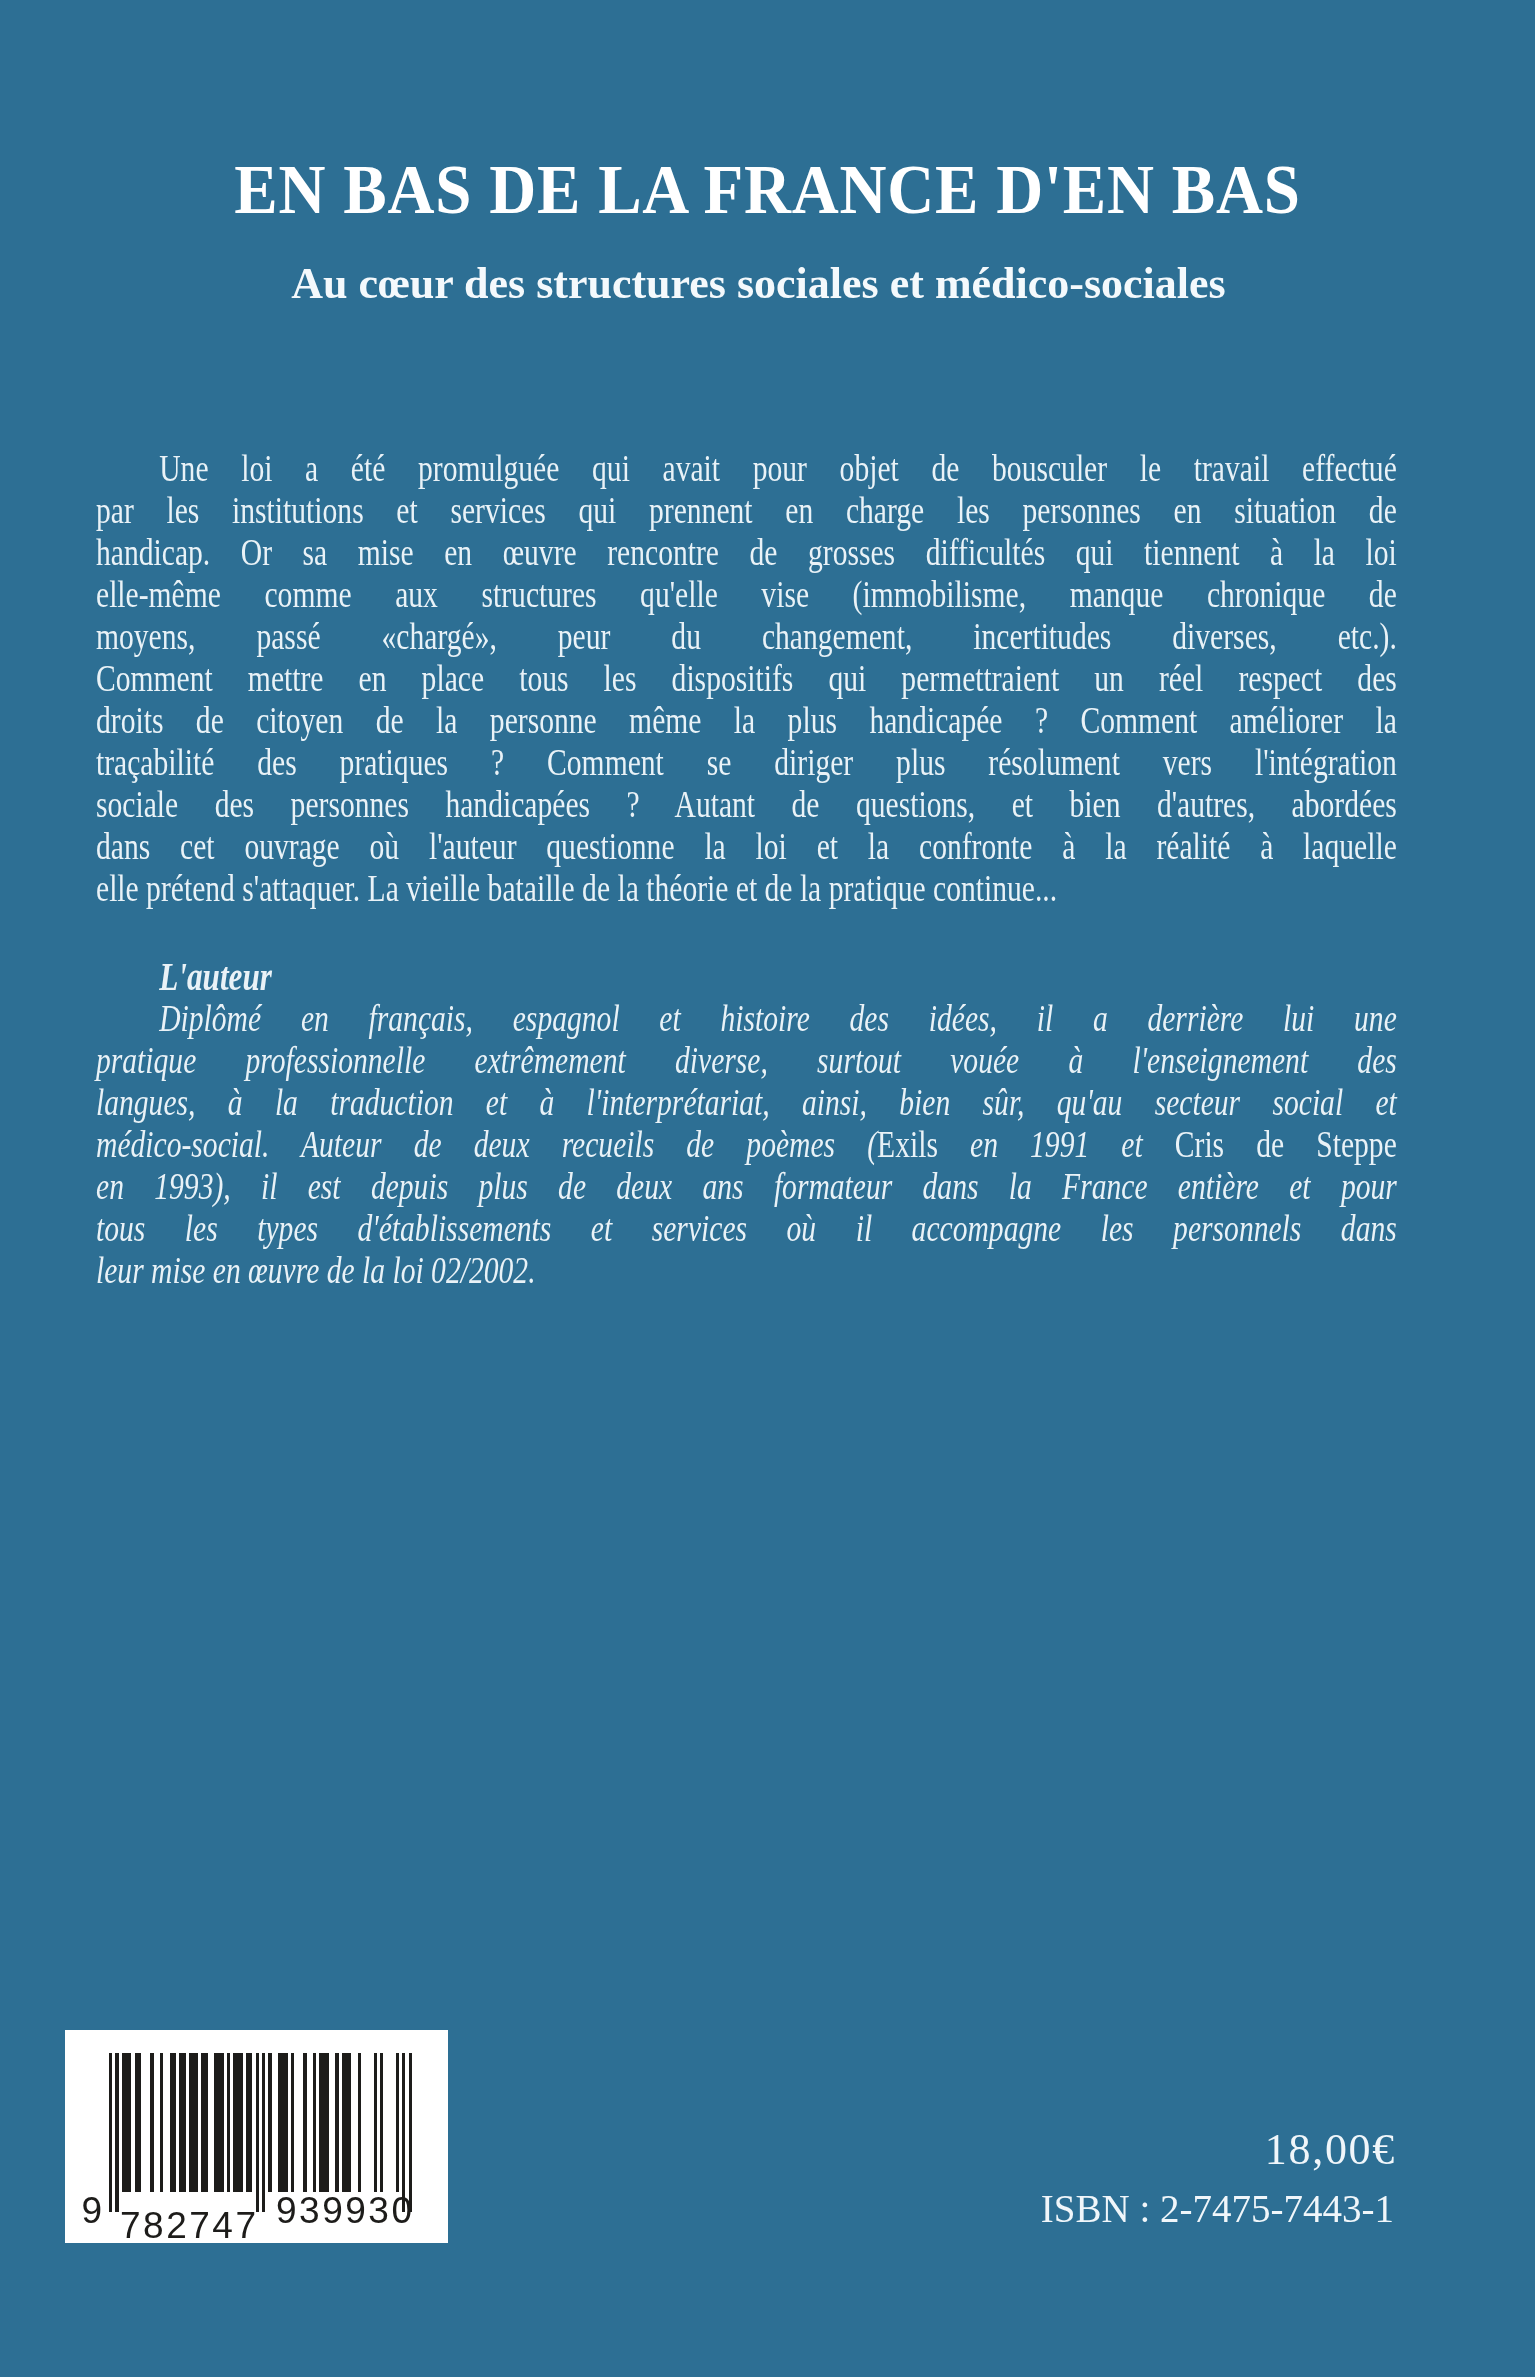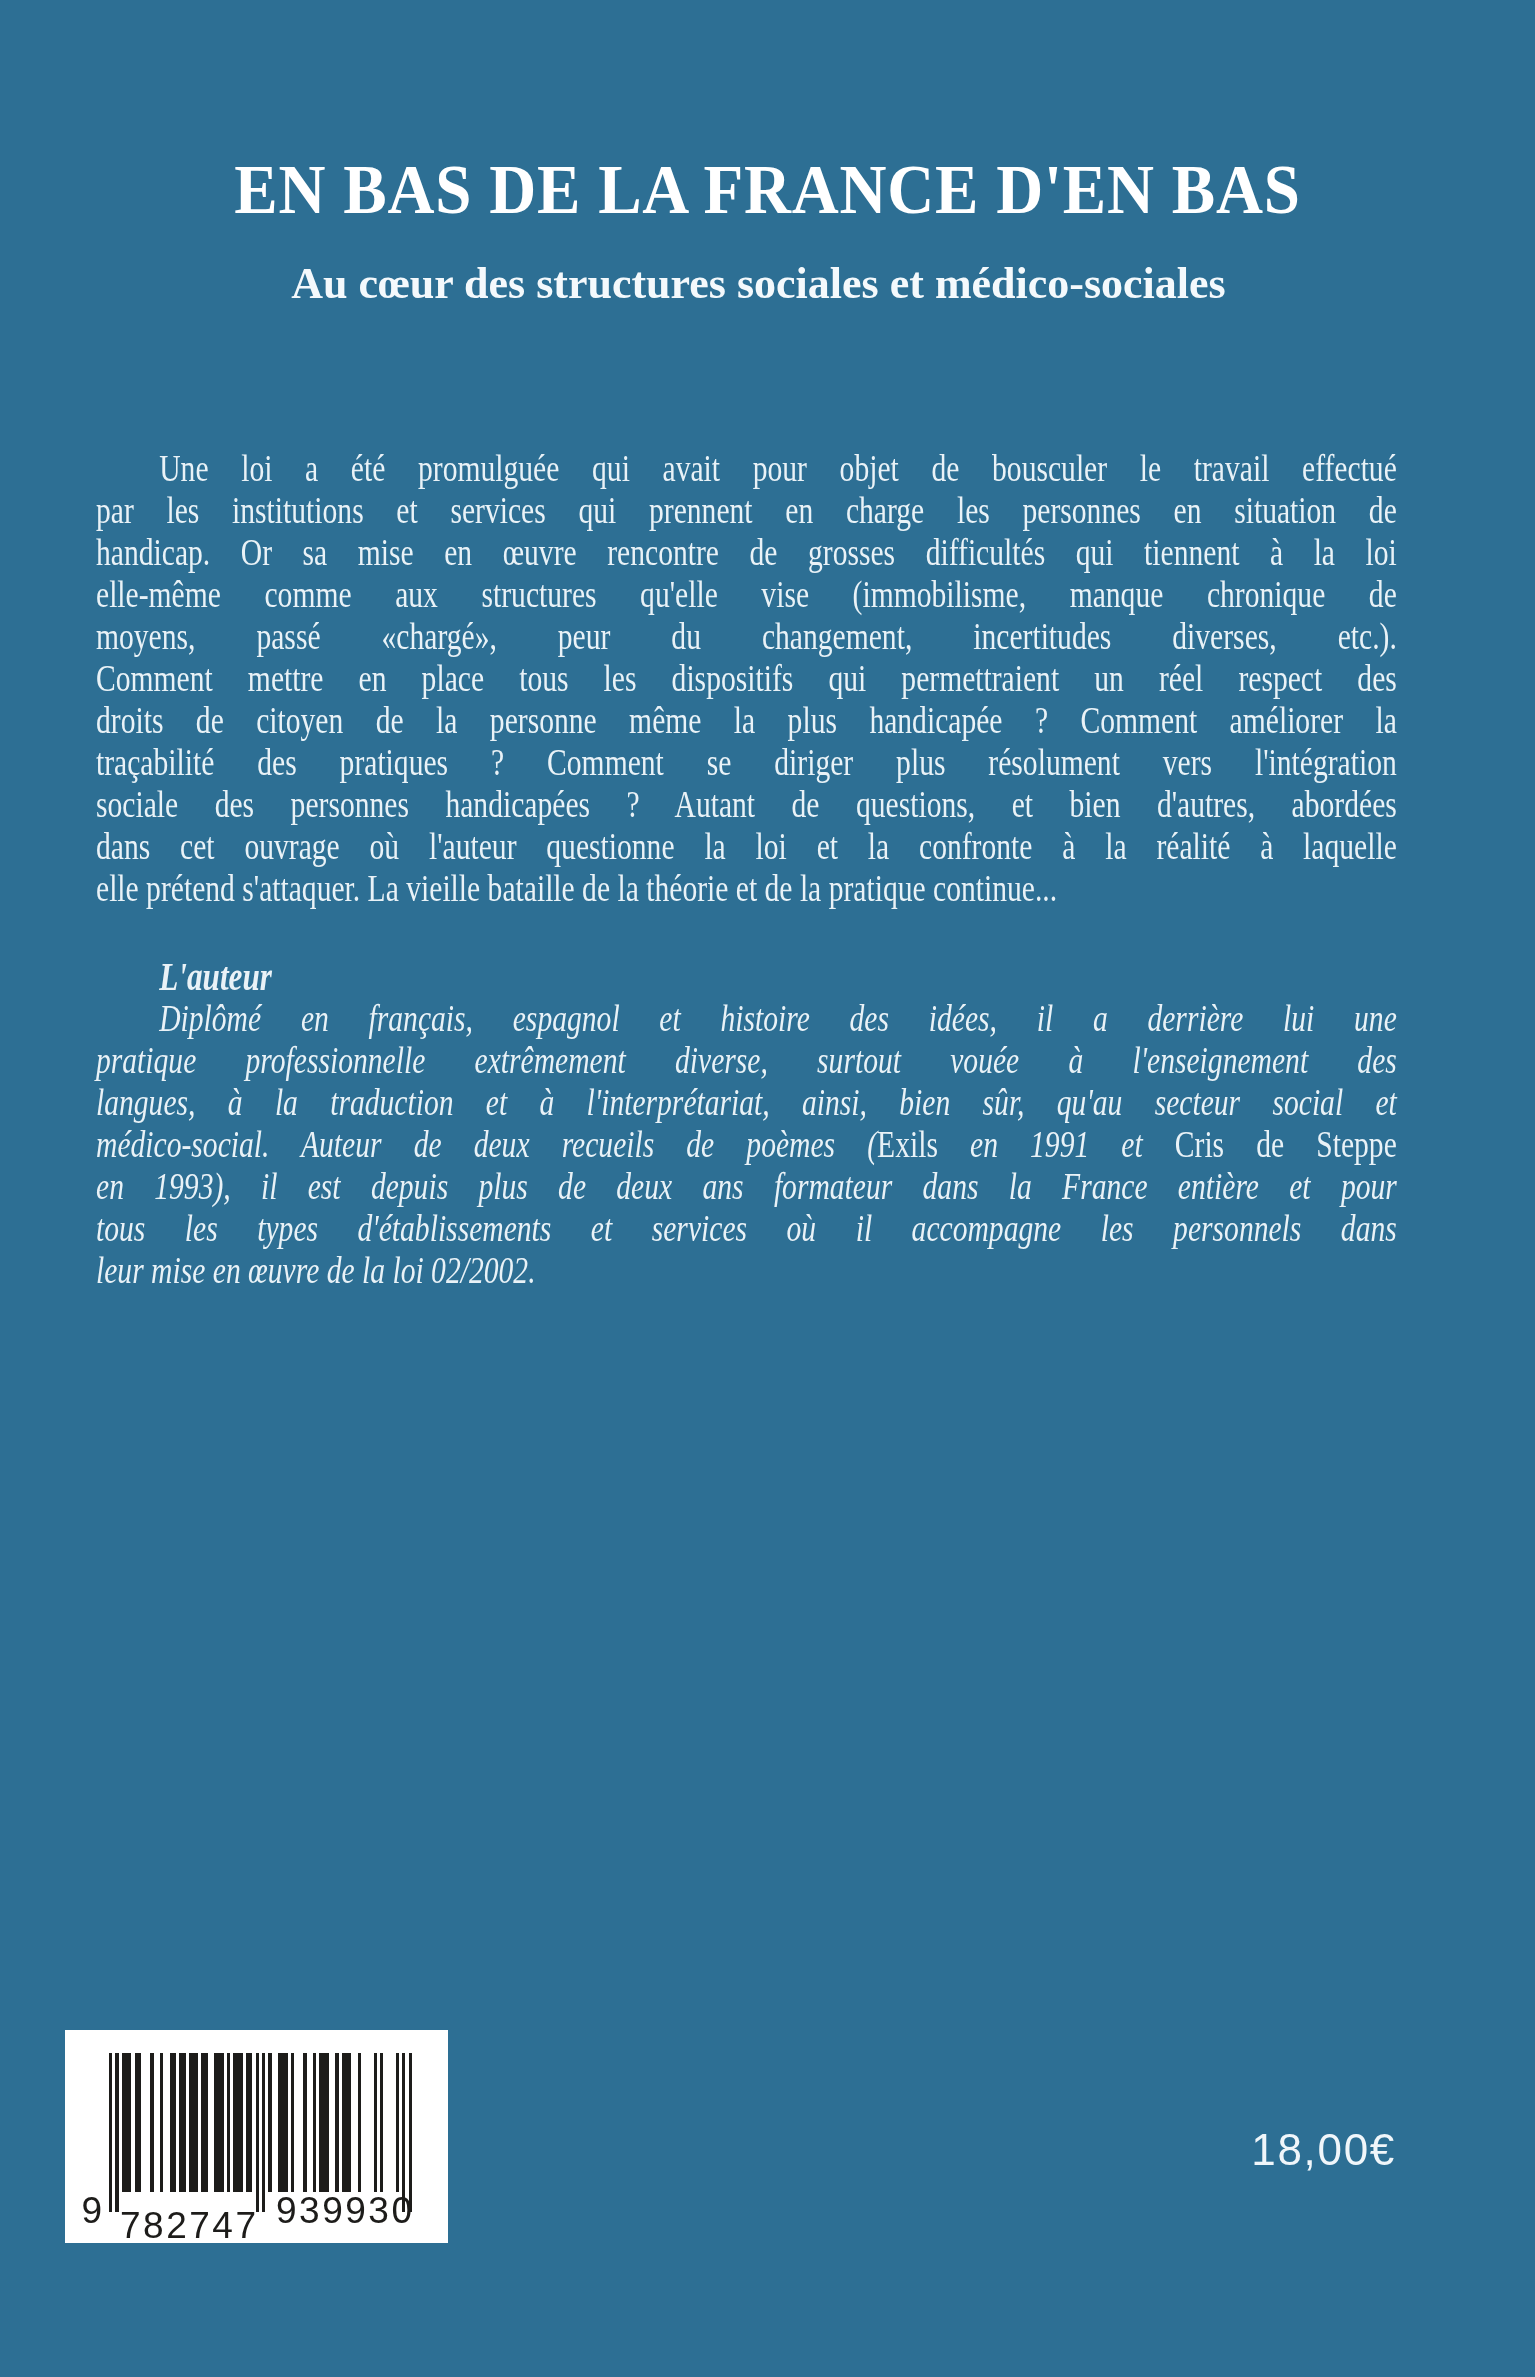--- a/index.html
+++ b/index.html
@@ -99,21 +99,21 @@
     font-size: 37px;
     line-height: 40px;
     top: 161px;
   }
   .bc-first { left: 11.7px; width: 30px; text-align: center; }
   .bc-left  { left: 55px; width: 133px; text-align: center; letter-spacing: 2.5px; margin-top: 15px; }
   .bc-right { left: 211px; width: 133px; text-align: center; letter-spacing: 2.5px; }
   .price {
     position: absolute;
     right: 149px; top: 2126px;
-    font-family: Liberation Sans, sans-serif;
+    font-family: Liberation Serif, serif;
     font-size: 44px;
     line-height: 47px;
     color: #f0f6fa;
     letter-spacing: 1.7px;
     margin-left: 40px;
   }
   .isbn {
     position: absolute;
     right: 151px; top: 2186px;
     font-family: "Liberation Serif", serif;
@@ -254,15 +254,16 @@
         <div class="module guard"></div>
         <div class="module on guard"></div>
       </div>
     <div class="bc-digit bc-first">9</div>
     <div class="bc-digit bc-left">782747</div>
     <div class="bc-digit bc-right">939930</div>
   </div>
 
   <div class="price">18,00€</div>
 
+  <div class="isbn">ISBN : 2-7475-7443-1</div>
 
 </div>
 
 
 </body></html>

